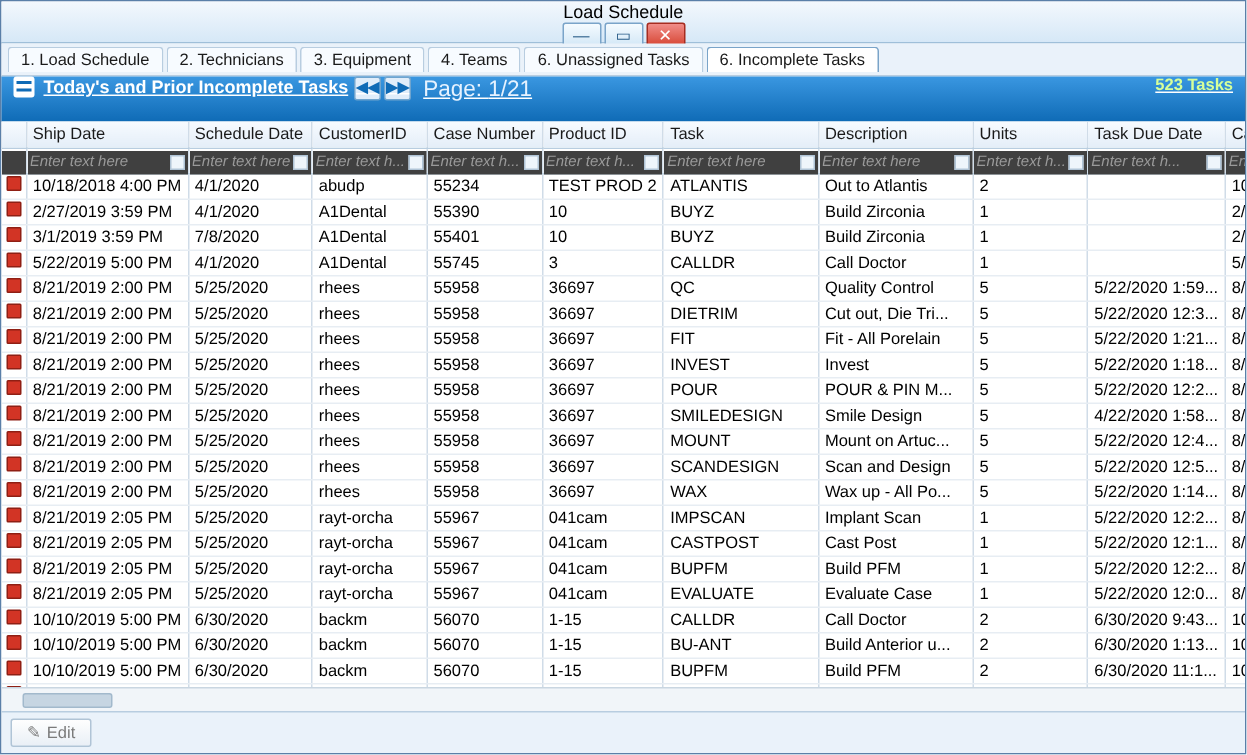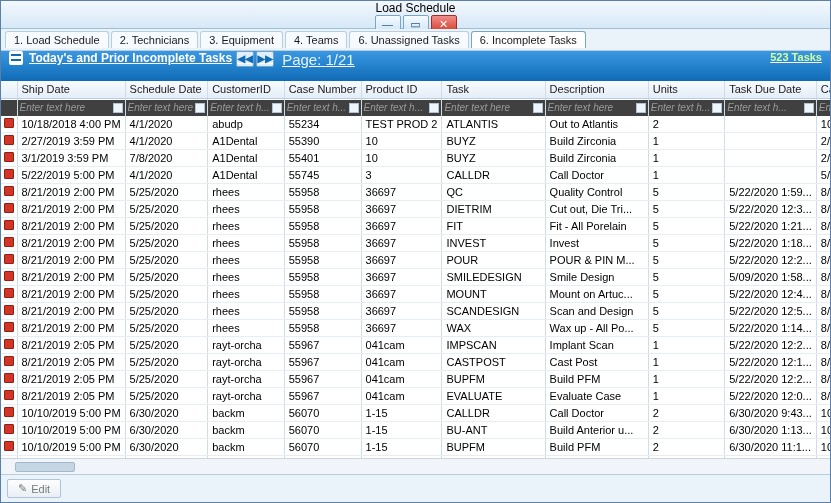--- a/index.html
+++ b/index.html
@@ -468,21 +468,21 @@
             <tr>
               <td class="c0 colmark"><span class="redsq"></span></td>
               <td class="c1">8/21/2019 2:00 PM</td>
               <td class="c2">5/25/2020</td>
               <td class="c3">rhees</td>
               <td class="c4">55958</td>
               <td class="c5">36697</td>
               <td class="c6">SMILEDESIGN</td>
               <td class="c7">Smile Design</td>
               <td class="c8">5</td>
-              <td class="c9">5/09/2020 1:58...</td>
+              <td class="c9">4/22/2020 1:58...</td>
               <td class="c10">8/20/2019 12:0...</td>
             </tr>
             <tr>
               <td class="c0 colmark"><span class="redsq"></span></td>
               <td class="c1">8/21/2019 2:00 PM</td>
               <td class="c2">5/25/2020</td>
               <td class="c3">rhees</td>
               <td class="c4">55958</td>
               <td class="c5">36697</td>
               <td class="c6">MOUNT</td>

